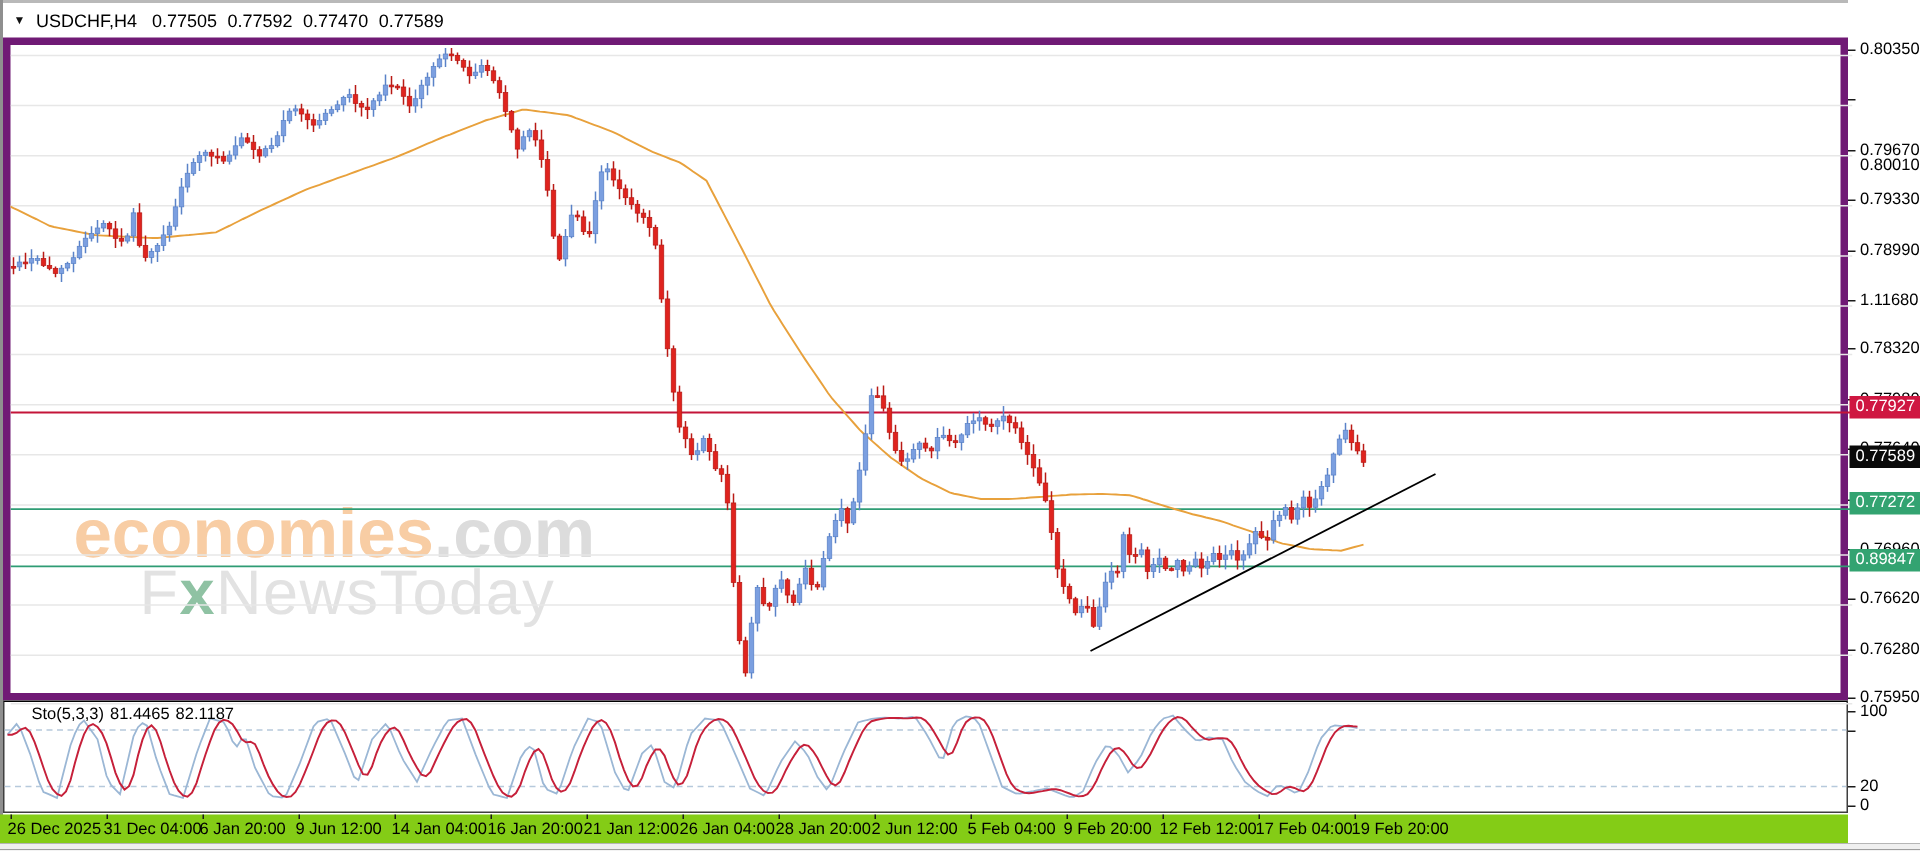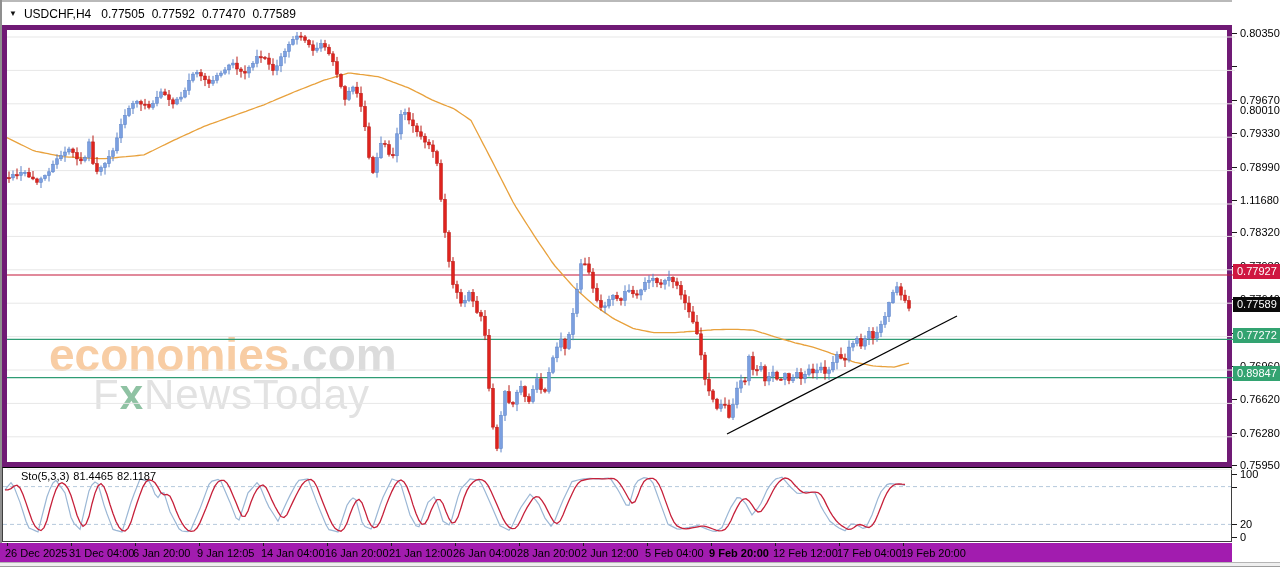--- a/index.html
+++ b/index.html
@@ -22,21 +22,21 @@
   .wm1 .wm-dom{color:#dcdcdc;}
   .wm2{font-size:42px;font-weight:400;color:#e2e2e2;margin-top:-4px;margin-left:44px;letter-spacing:1px;}
   .wm2 .wm-x{color:#8fc2a3;font-weight:bold;}
   .sto-label{position:absolute;left:6px;top:2px;font-size:11px;color:#000;z-index:3;margin-left:12px;}
   .sto-label span{margin-right:4px;}
   .price-axis{position:absolute;left:1232px;top:0;width:48px;height:562px;background:#fff;}
   .axis-label{position:absolute;left:8px;font-size:11px;color:#000;white-space:nowrap;}
   .axis-tick{position:absolute;left:0;width:5px;height:1px;background:#1a1a1a;}
   .price-badge{position:absolute;left:1px;height:15px;line-height:15px;font-size:11px;
     color:#fff;padding:0 3px 0 4px;white-space:nowrap;z-index:4;}
-  .time-axis{position:absolute;left:0;top:543px;width:1232px;height:19px;background:#a21caf;}
+  .time-axis{position:absolute;left:0;top:543px;width:1232px;height:19px;background:#84cc16;}
   .time-label{position:absolute;top:4px;font-size:11px;color:#000;white-space:nowrap;}
   .time-tick{position:absolute;top:0;width:1px;height:3px;background:#1a1a1a;}
   .bottom-strip{position:absolute;left:0;top:562px;width:1280px;height:5px;
     background:linear-gradient(#b5b5b5 0 1px,#efefef 1px 4px,#9d9d9d 4px);}
 </style>
 </head>
 <body>
 
 <div class="screen">
   <div class="edge-top"></div>
@@ -586,37 +586,37 @@
       <div class="price-badge" style="top:366px;background:#33a371;">0.89847</div>
     </div>
   <div class="time-axis" id="time-axis">
       <div class="time-tick" style="left: 7px;"></div>
       <div class="time-label" style="left: 5px;">26 Dec 2025</div>
       <div class="time-tick" style="left: 71px;"></div>
       <div class="time-label" style="left: 69px;">31 Dec 04:00</div>
       <div class="time-tick" style="left: 135px;"></div>
       <div class="time-label" style="left: 133px;">6 Jan 20:00</div>
       <div class="time-tick" style="left: 199px;"></div>
-      <div class="time-label" style="left: 197px;">9 Jan 12:05</div>
+      <div class="time-label" style="left: 197px;">9 Jun 12:00</div>
       <div class="time-tick" style="left: 263px;"></div>
       <div class="time-label" style="left: 261px;">14 Jan 04:00</div>
       <div class="time-tick" style="left: 327px;"></div>
       <div class="time-label" style="left: 325px;">16 Jan 20:00</div>
       <div class="time-tick" style="left: 391px;"></div>
       <div class="time-label" style="left: 389px;">21 Jan 12:00</div>
       <div class="time-tick" style="left: 455px;"></div>
       <div class="time-label" style="left: 453px;">26 Jan 04:00</div>
       <div class="time-tick" style="left: 519px;"></div>
       <div class="time-label" style="left: 517px;">28 Jan 20:00</div>
       <div class="time-tick" style="left: 583px;"></div>
       <div class="time-label" style="left: 581px;">2 Jun 12:00</div>
       <div class="time-tick" style="left: 647px;"></div>
       <div class="time-label" style="left: 645px;">5 Feb 04:00</div>
       <div class="time-tick" style="left: 711px;"></div>
-      <div class="time-label" style="left: 709px; font-weight: bold;">9 Feb 20:00</div>
+      <div class="time-label" style="left: 709px;">9 Feb 20:00</div>
       <div class="time-tick" style="left: 775px;"></div>
       <div class="time-label" style="left: 773px;">12 Feb 12:00</div>
       <div class="time-tick" style="left: 839px;"></div>
       <div class="time-label" style="left: 837px;">17 Feb 04:00</div>
       <div class="time-tick" style="left: 903px;"></div>
       <div class="time-label" style="left: 901px;">19 Feb 20:00</div>
     </div>
   <div class="bottom-strip"></div>
 </div>
 

